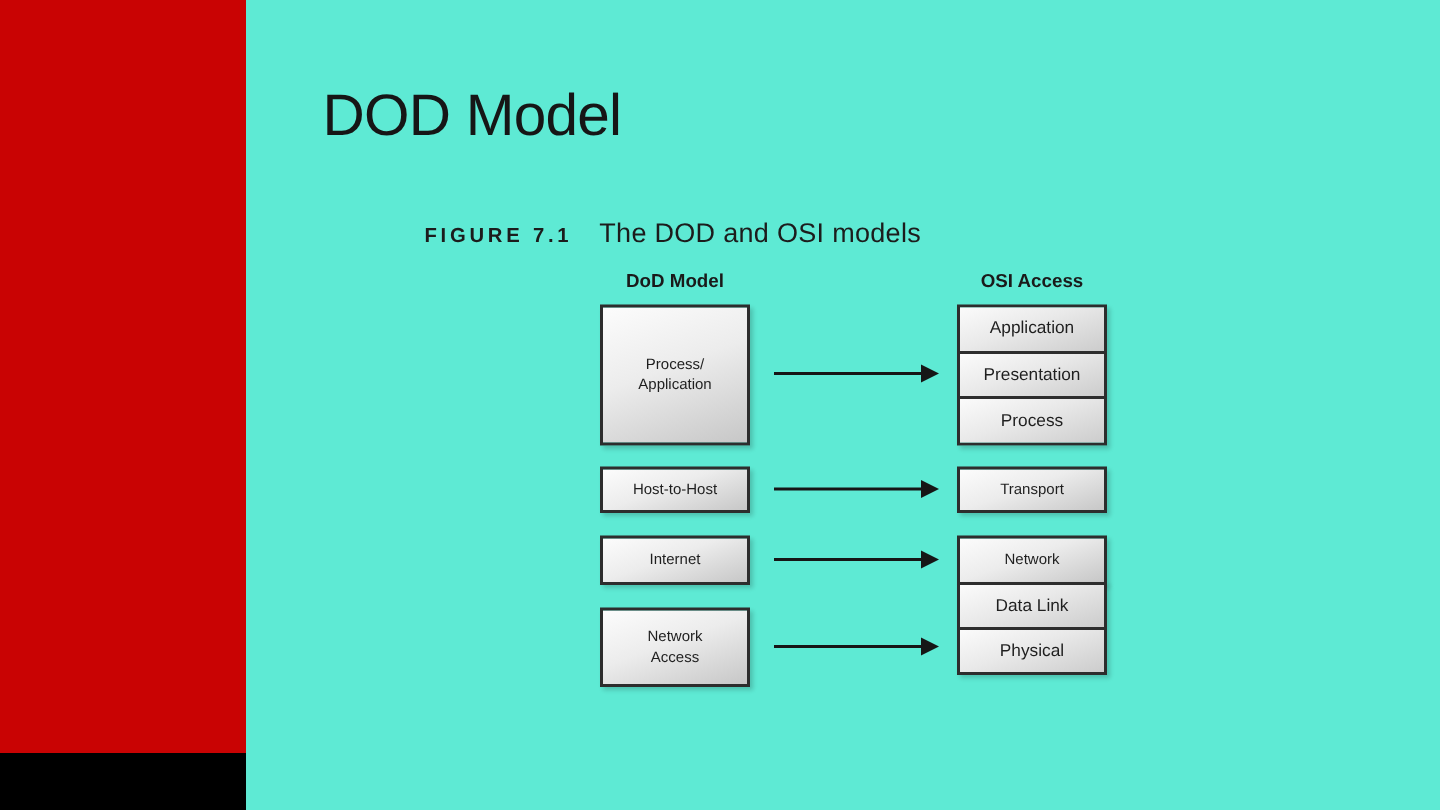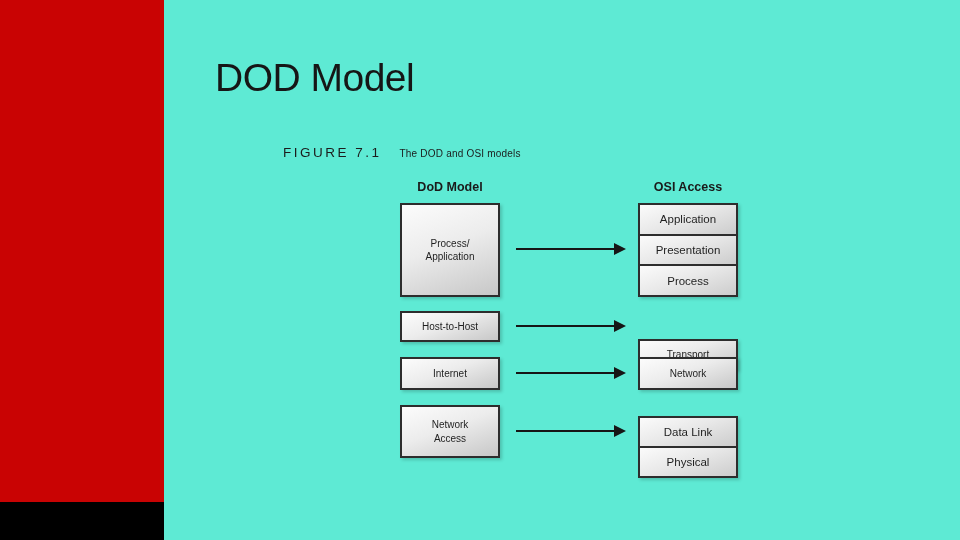--- a/index.html
+++ b/index.html
@@ -37,26 +37,26 @@
     position: absolute;
     left: 243px; top: 145px;
     display: flex;
     align-items: baseline;
     gap: 18px;
     color: #1c1c1c;
     white-space: nowrap;
   }
   .figure-label {
     font-size: 13.5px;
-    font-weight: 400;
+    font-weight: 700;
     letter-spacing: 2.5px;
     padding-left: 40px;
   }
   .figure-text {
-    font-size: 10px;
+    font-size: 18px;
     font-weight: 400;
     letter-spacing: 0.2px;
   }
   .col-header {
     position: absolute;
     width: 100px;
     top: 180px;
     text-align: center;
     font-size: 12.5px;
     font-weight: 700;
@@ -100,23 +100,23 @@
   }
   .group-cell + .group-cell { border-top: 2px solid #2d2d2d; }
 
   
   .box-process     { left: 400px; top: 203px; width: 100px; height: 94px; }
   .box-hosttohost  { left: 400px; top: 311px; width: 100px; height: 31px; }
   .box-internet    { left: 400px; top: 357px; width: 100px; height: 33px; }
   .box-netaccess   { left: 400px; top: 405px; width: 100px; height: 53px; }
   
   .group-upper     { left: 638px; top: 203px; width: 100px; height: 94px; }
-  .box-transport   { left: 638px; top: 311px; width: 100px; height: 31px; margin-top: 28px; }
+  .box-transport   { left: 638px; top: 311px; width: 100px; height: 31px; }
   .box-network     { left: 638px; top: 357px; width: 100px; height: 33px; }
-  .group-lower     { left: 638px; top: 416px; width: 100px; height: 62px; }
+  .group-lower     { left: 638px; top: 388px; width: 100px; height: 62px; }
 
   .arrow {
     position: absolute;
     left: 516px;
     width: 110px;
     height: 12px;
   }
   .arrow-line {
     position: absolute;
     left: 0; top: 5px;

